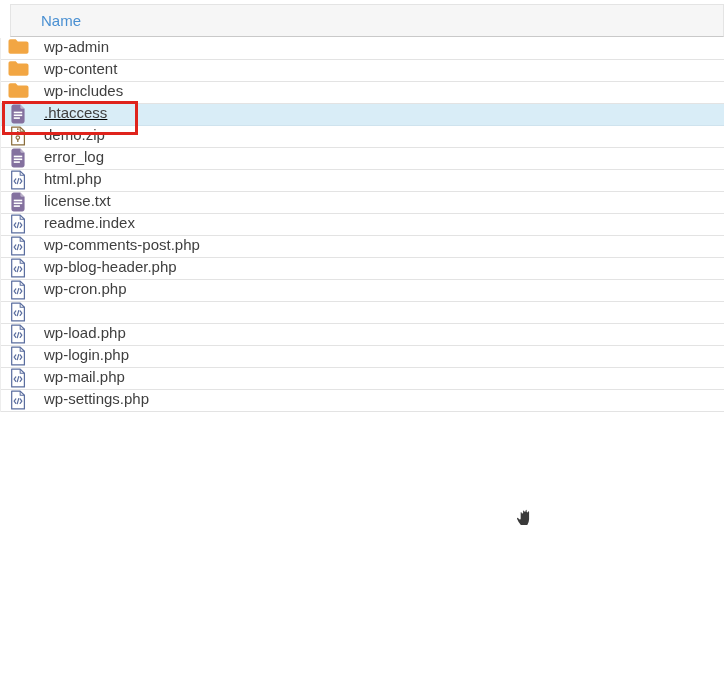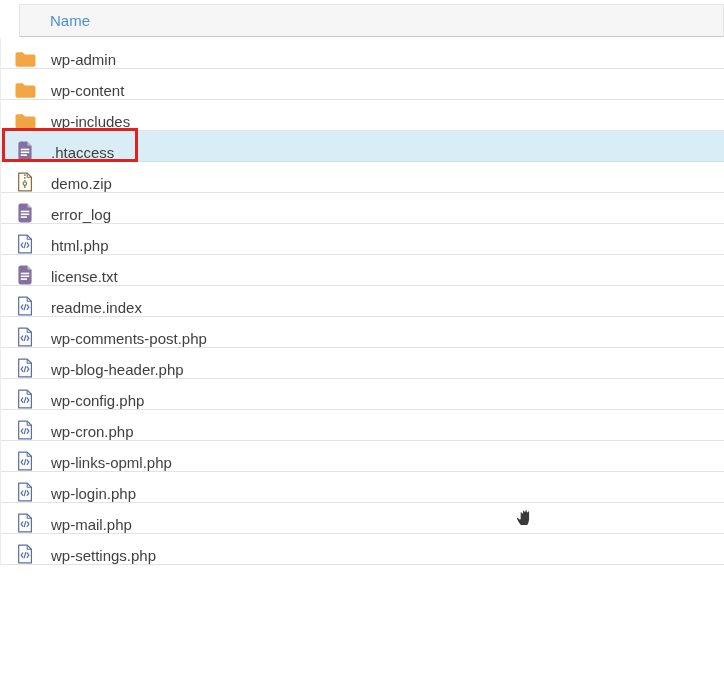--- a/index.html
+++ b/index.html
@@ -7,29 +7,29 @@
     --sel-bg:#d9edf7; --folder:#f2a643; --textfile:#84719f;
     --codefile:#5b6e9f; --zipfile:#8a6d3b; --red:#df231c; --row-border:#e3e3e3;
   }
   *{box-sizing:border-box;margin:0;padding:0;}
   html,body{width:724px;height:681px;overflow:hidden;background:#fff;
     font-family:"Liberation Sans",sans-serif;}
   .screen{position:relative;width:724px;height:681px;background:#fff;}
 
   
   .table-header{position:absolute;left:10px;top:4px;right:0;height:33px;
-    background:var(--header-bg);border:1px solid #e4e4e4;border-bottom:1px solid #c9c9c9;margin-left:9px;}
+    background:var(--header-bg);border:1px solid #e4e4e4;border-bottom:1px solid #c9c9c9;}
   .header-cell{height:100%;display:flex;align-items:center;padding-left:30px;cursor:pointer;}
   .header-label{color:var(--header-text);font-size:15px;}
 
   
   .rows{position:absolute;left:0;top:38px;right:0;border-left:1px solid #ededed;}
-  .row{position:relative;height:31px;display:flex;align-items:flex-end;
-    padding-left:13px;border-bottom:1px solid var(--row-border);background:#fff;}
-  .row.selected{background:var(--sel-bg);border-bottom-color:#cfe3ee;}
+  .row{position:relative;height:22px;display:flex;align-items:flex-start;
+    padding-left:6px;border-bottom:1px solid var(--row-border);background:#fff;}
+  .row.selected{background:var(--sel-bg);border-bottom-color:#cfe3ee;text-decoration:underline;}
   .icon{width:22px;display:flex;align-items:center;justify-content:center;flex:0 0 22px;}
   .icon-folder svg{width:21px;height:17px;color:var(--folder);}
   .icon-text-file svg{width:16px;height:20px;color:var(--textfile);}
   .icon-code-file svg{width:16px;height:20px;color:var(--codefile);}
   .icon-zip-file svg{width:16px;height:20px;color:var(--zipfile);}
   .row-label{margin-left:15px;font-size:15px;color:var(--row-text);white-space:nowrap;}
 
   
   .annotation-box{position:absolute;left:1px;top:-3px;width:136px;height:34px;
     border:3px solid var(--red);pointer-events:none;z-index:6;}
@@ -181,47 +181,46 @@
   <div class="row">
     <span class="icon icon-code-file">
       <svg>
             <use href="#icon-code-file"></use>
           </svg>
     </span>
     <span class="row-label">wp-blog-header.php</span>
   </div>
 
 
-  <div class="row">
-    <span class="icon icon-code-file">
-      <svg>
-            <use href="#icon-code-file"></use>
-          </svg>
-    </span>
-    <span class="row-label">wp-config.php</span>
-  </div>
 
   <div class="row">
     <span class="icon icon-code-file">
       <svg>
             <use href="#icon-code-file"></use>
           </svg>
     </span>
     <span class="row-label">wp-cron.php</span>
   </div>
 
   <div class="row">
     <span class="icon icon-code-file">
       <svg>
             <use href="#icon-code-file"></use>
           </svg>
     </span>
-    <span class="row-label">wp-links-opml.php</span>
-  </div>
-
+  </div>
+
+  <div class="row">
+    <span class="icon icon-code-file">
+      <svg>
+            <use href="#icon-code-file"></use>
+          </svg>
+    </span>
+    <span class="row-label">wp-load.php</span>
+  </div>
 
   <div class="row">
     <span class="icon icon-code-file">
       <svg>
             <use href="#icon-code-file"></use>
           </svg>
     </span>
     <span class="row-label">wp-login.php</span>
   </div>
 

